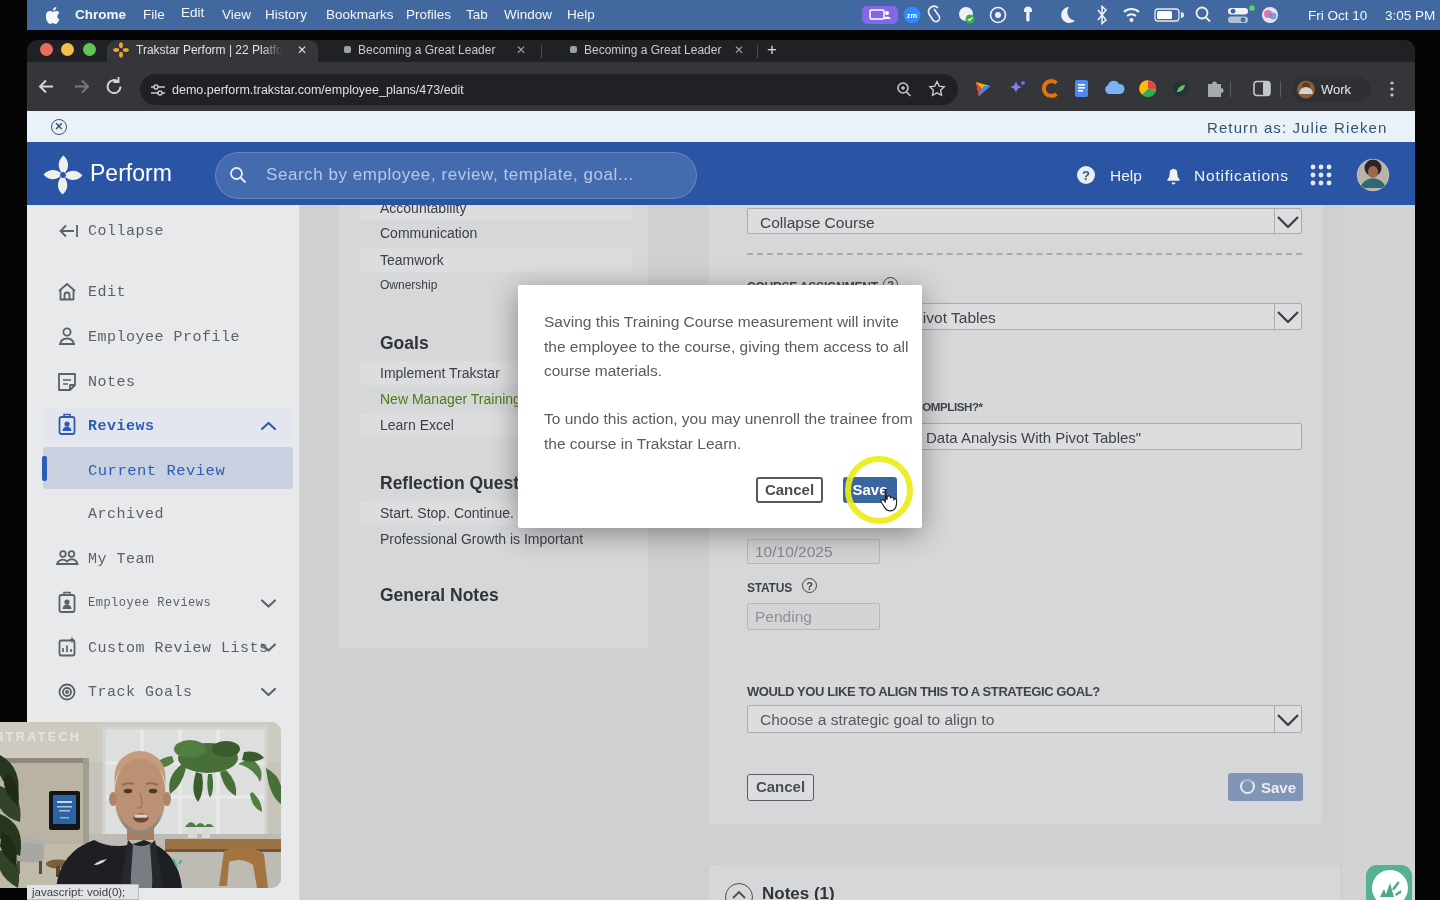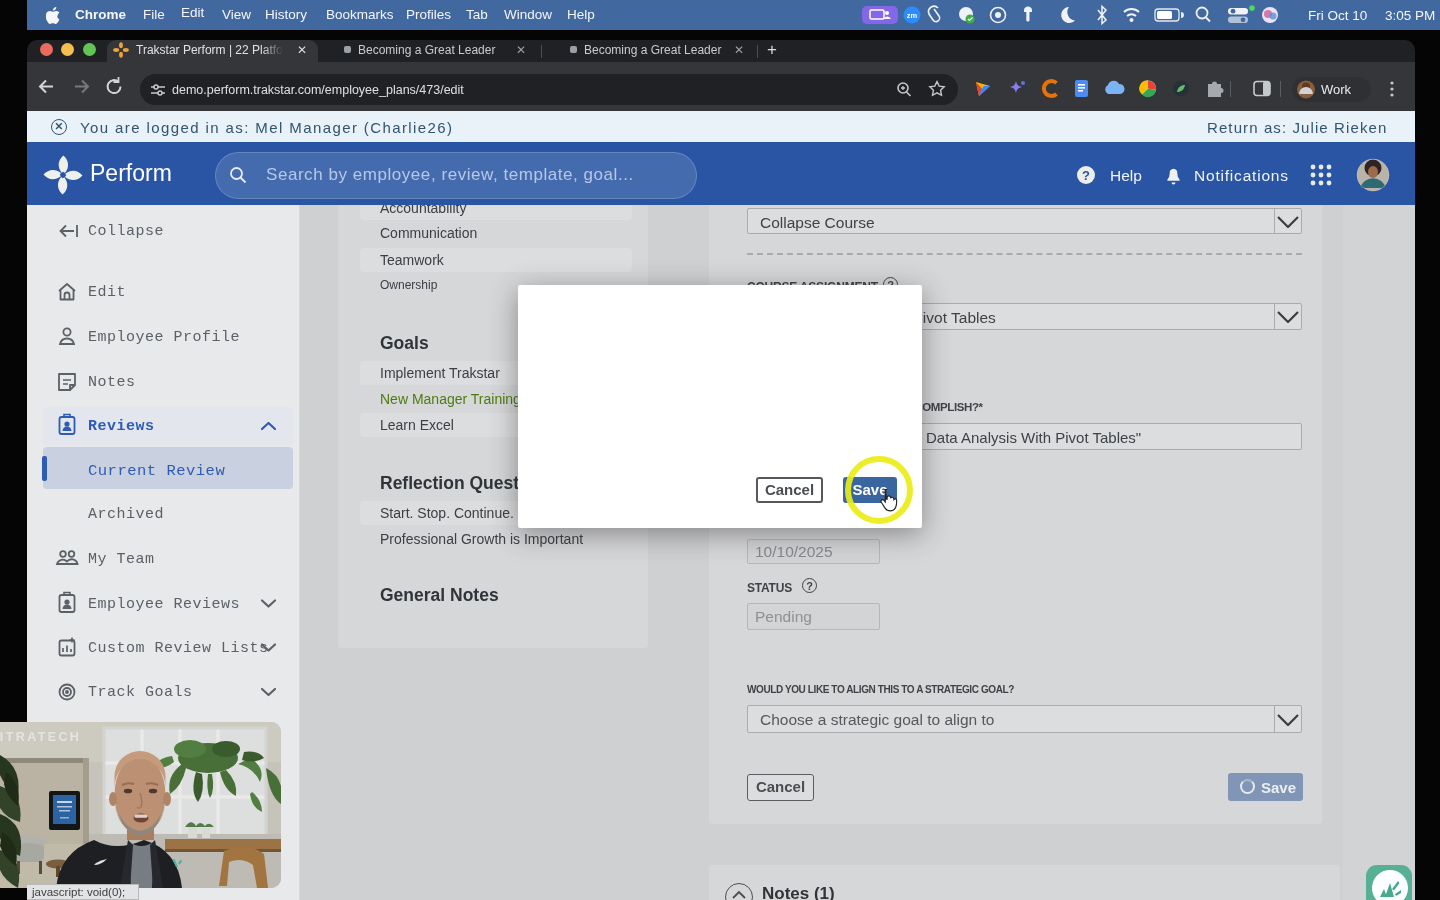--- a/index.html
+++ b/index.html
@@ -190,21 +190,20 @@
       <text x="356" y="20" font-size="13" fill="#e8eaed" font-family="Liberation Sans">Work</text>
 
       <circle cx="427" cy="9" r="1.6" fill="#c6c9cc"></circle>
         <circle cx="427" cy="15" r="1.6" fill="#c6c9cc"></circle>
         <circle cx="427" cy="21" r="1.6" fill="#c6c9cc"></circle>
     </svg>
   </div>
 
   <div class="abs" style="left:27px; top:111px; width:1388px; height:31px; background:#e9f1f9;"></div>
   <div class="abs" style="left:51px; top:119px; width:16px; height:16px; border:1.5px solid #33546e; border-radius:50%; color:#33546e; font-size:10.5px; font-weight:700; text-align:center; line-height:13px;">✕</div>
-  <div class="abs" style="left:80px; top:119px; color:#33546e; font-size:15px; letter-spacing:1.4px;">You are logged in as: Mel Manager (Charlie26)</div>
   <div class="abs" style="left:1207px; top:119px; color:#33546e; font-size:15px; letter-spacing:1.1px;">Return as: Julie Rieken</div>
 
   <div class="abs" style="left:27px; top:142px; width:1388px; height:63px; background:#2a55a4;"></div>
   <div class="abs" id="performlogo" style="left:42px; top:154px; width:42px; height:42px;">
     <svg width="42" height="42" viewBox="0 0 42 42">
       <g fill="#eef0ee">
         <path d="M21.5 1.5 c5.5 5 6 12 1.5 17.5 l-1.8 -1.2 l-1.5 1 c-4.5 -6 -4 -12.5 1.8 -17.3 Z"></path>
         <path d="M20.5 40.5 c-5.5 -5 -6 -12 -1.5 -17.5 l1.8 1.2 l1.5 -1 c4.5 6 4 12.5 -1.8 17.3 Z"></path>
         <path d="M1.5 20.5 c5 -5.5 12 -6 17.5 -1.5 l-1.2 1.8 l1 1.5 c-6 4.5 -12.5 4 -17.3 -1.8 Z"></path>
         <path d="M40.5 21.5 c-5 5.5 -12 6 -17.5 1.5 l1.2 -1.8 l-1 -1.5 c6 -4.5 12.5 -4 17.3 1.8 Z"></path>
@@ -308,21 +307,21 @@
     </svg>
 
     <div class="abs" style="left:55px; top:18px; color:#5c6168; font-size:15px; letter-spacing:0.5px;">Collapse</div>
     <div class="abs" style="left:55px; top:79px; color:#5c6168; font-size:15px; letter-spacing:0.5px;">Edit</div>
     <div class="abs" style="left:55px; top:124px; color:#5c6168; font-size:15px; letter-spacing:0.5px;">Employee Profile</div>
     <div class="abs" style="left:55px; top:169px; color:#5c6168; font-size:15px; letter-spacing:0.5px;">Notes</div>
     <div class="abs" style="left:55px; top:213px; color:#2e5cb5; font-size:15px; font-weight:600; letter-spacing:0.5px;">Reviews</div>
     <div class="abs" style="left:55px; top:257px; color:#2e5cb5; font-size:15.5px; font-weight:500; letter-spacing:0.5px;">Current Review</div>
     <div class="abs" style="left:55px; top:301px; color:#5c6168; font-size:15px; letter-spacing:0.5px;">Archived</div>
     <div class="abs" style="left:55px; top:346px; color:#5c6168; font-size:15px; letter-spacing:0.5px;">My Team</div>
-    <div class="abs" style="left:55px; top:390.5px; color:#5c6168; font-size:15px; letter-spacing:0.5px;">Employee Reviews</div>
+    <div class="abs" style="left:55px; top:390.5px; color:#5c6168; font-size:12px; letter-spacing:0.5px;">Employee Reviews</div>
     <div class="abs" style="left:55px; top:435px; color:#5c6168; font-size:15px; letter-spacing:0.5px;">Custom Review Lists</div>
     <div class="abs" style="left:55px; top:479px; color:#5c6168; font-size:15px; letter-spacing:0.5px;">Track Goals</div>
   </div>
 
   <div class="abs" style="left:338px; top:205px; width:310px; height:443px; background:#d6d7d9; border-radius:0 0 4px 4px;"></div>
   <div class="abs" id="leftcard" style="left:338px; top:205px; width:310px; height:443px; overflow:hidden;">
     <div class="abs" style="left:22px; top:-9px; width:272px; height:24px; background:#dcdddf; border-radius:4px;"></div>
     <div class="abs" style="left:22px; top:43px; width:272px; height:24px; background:#dcdddf; border-radius:4px;"></div>
     <div class="abs" style="left:22px; top:156px; width:272px; height:24px; background:#dcdddf; border-radius:4px;"></div>
     <div class="abs" style="left:22px; top:208px; width:272px; height:24px; background:#dcdddf; border-radius:4px;"></div>
@@ -369,21 +368,21 @@
     <div class="abs" style="left:217px; top:224px; color:#3f4347; font-size:15px;">Data Analysis With Pivot Tables"</div>
 
     <div class="abs" style="left:38px; top:334px; width:133px; height:25px; background:#d3d4d6; border:1px solid #b5b7b9; border-radius:2px;"></div>
     <div class="abs" style="left:46px; top:338px; color:#85888c; font-size:15.5px;">10/10/2025</div>
 
     <div class="abs" style="left:38px; top:376px; color:#3f4347; font-size:12px; font-weight:700; letter-spacing:-0.2px;">STATUS</div>
     <div class="abs" style="left:93px; top:373px; width:15px; height:15px; border:1.5px solid #3f4347; border-radius:50%; color:#3f4347; font-size:11px; font-weight:700; text-align:center; line-height:15px;">?</div>
     <div class="abs" style="left:38px; top:398px; width:133px; height:27px; background:#d3d4d6; border:1px solid #b5b7b9; border-radius:2px;"></div>
     <div class="abs" style="left:46px; top:403px; color:#8e9194; font-size:15.5px;">Pending</div>
 
-    <div class="abs" style="left:38px; top:479px; color:#3f4347; font-size:10px; font-weight:700; letter-spacing:-0.4px;">WOULD YOU LIKE TO ALIGN THIS TO A STRATEGIC GOAL?</div>
+    <div class="abs" style="left:38px; top:479px; color:#3f4347; font-size:13px; font-weight:700; letter-spacing:-0.4px;">WOULD YOU LIKE TO ALIGN THIS TO A STRATEGIC GOAL?</div>
     <div class="abs" style="left:38px; top:500px; width:555px; height:28px; background:#dcdddf; border:1px solid #a9abad; border-radius:2px;"></div>
     <div class="abs" style="left:51px; top:506px; color:#55585c; font-size:15.5px;">Choose a strategic goal to align to</div>
     <div class="abs" style="left:565px; top:501px; width:1px; height:26px; background:#a9abad;"></div>
     <svg class="abs" style="left:568px; top:509px;" width="22" height="12" viewBox="0 0 22 12">
         <path d="M1 1 L11 11 L21 1" stroke="#3a3e42" stroke-width="2.2" fill="none"></path>
       </svg>
 
     <div class="abs" style="left:38px; top:569px; width:67px; height:27px; background:#dcdddf; border:1.5px solid #5a5e62; border-radius:3px; color:#4a4e52; font-size:15px; font-weight:700; text-align:center; line-height:24px;">Cancel</div>
     <div class="abs" style="left:519px; top:568px; width:75px; height:28px; background:#8196b6; border-radius:3px;"></div>
     <div class="abs" style="left:531px; top:574px; width:15px; height:15px; border:2.5px solid rgba(250,250,240,0.85); border-top-color:rgba(250,250,240,0.35); border-radius:50%;"></div>
@@ -393,20 +392,22 @@
   <div class="abs" style="left:709px; top:865px; width:631px; height:35px; background:#d6d7d9; border-radius:4px 4px 0 0;"></div>
   <div class="abs" style="left:725px; top:883px; width:28px; height:28px; border:1.5px solid #4a4e52; border-radius:50%;"></div>
   <div class="abs" id="noteschev" style="left:732px; top:890px; width:14px; height:10px;">
     <svg width="14" height="10" viewBox="0 0 14 10">
         <path d="M1 8 L7 2 L13 8" stroke="#4a4e52" stroke-width="1.8" fill="none"></path>
       </svg>
   </div>
   <div class="abs" style="left:762px; top:884px; color:#303438; font-size:17px; font-weight:700;">Notes (1)</div>
 
   <div class="abs" style="left:518px; top:285px; width:404px; height:243px; background:#fff; border-radius:2px; box-shadow:0 6px 28px rgba(40,40,40,0.45);"></div>
+  <div class="abs" style="left:544px; top:310px; width:371px; color:#595b5e; font-size:15.5px; line-height:24.5px;">Saving this Training Course measurement will invite the employee to the course, giving them access to all course materials.</div>
+  <div class="abs" style="left:544px; top:407px; width:372px; color:#595b5e; font-size:15.5px; line-height:24.5px;">To undo this action, you may unenroll the trainee from the course in Trakstar Learn.</div>
   <div class="abs" style="left:756px; top:477px; width:67px; height:26px; background:#fff; border:2px solid #55585c; border-radius:3px; color:#4a4d50; font-size:15px; font-weight:700; text-align:center; line-height:22px;">Cancel</div>
   <div class="abs" style="left:843px; top:477px; width:54px; height:26px; background:#3a66a0; border-radius:3px; color:#fff; font-size:15px; font-weight:700; text-align:center; line-height:26px;">Save</div>
 
   <div class="abs" style="left:845px; top:456px; width:68px; height:68px; border:6px solid rgba(233,237,23,0.92); border-radius:50%;"></div>
 
   <div class="abs" id="cursor" style="left:876px; top:488px; width:22px; height:26px;">
     <svg width="22" height="26" viewBox="0 0 22 26">
       <path d="M8.2 1.6 c1.1 0 2 .9 2 2.2 v7.2 l.9 .2 v-1.6 c0-1 .7-1.7 1.7-1.7 c.9 0 1.6 .6 1.7 1.5 l.1 .9 c.2-.6 .8-1 1.5-1 c.8 0 1.5 .5 1.6 1.3 l.2 1 c.2-.4 .7-.7 1.3-.7 c.9 0 1.5 .6 1.5 1.6 c0 3.1-.3 5.2-1 6.8 c-.8 1.9-2.4 3.6-5.3 3.6 c-2.6 0-4.1-.8-5.5-3 l-3.6-5.6 c-.5-.8-.3-1.8 .4-2.3 c.7-.5 1.7-.4 2.3 .3 l1.3 1.6 V3.8 c0-1.3 .8-2.2 1.9-2.2 Z" fill="#fff" stroke="#222" stroke-width="1.1"></path>
     </svg>
   </div>

